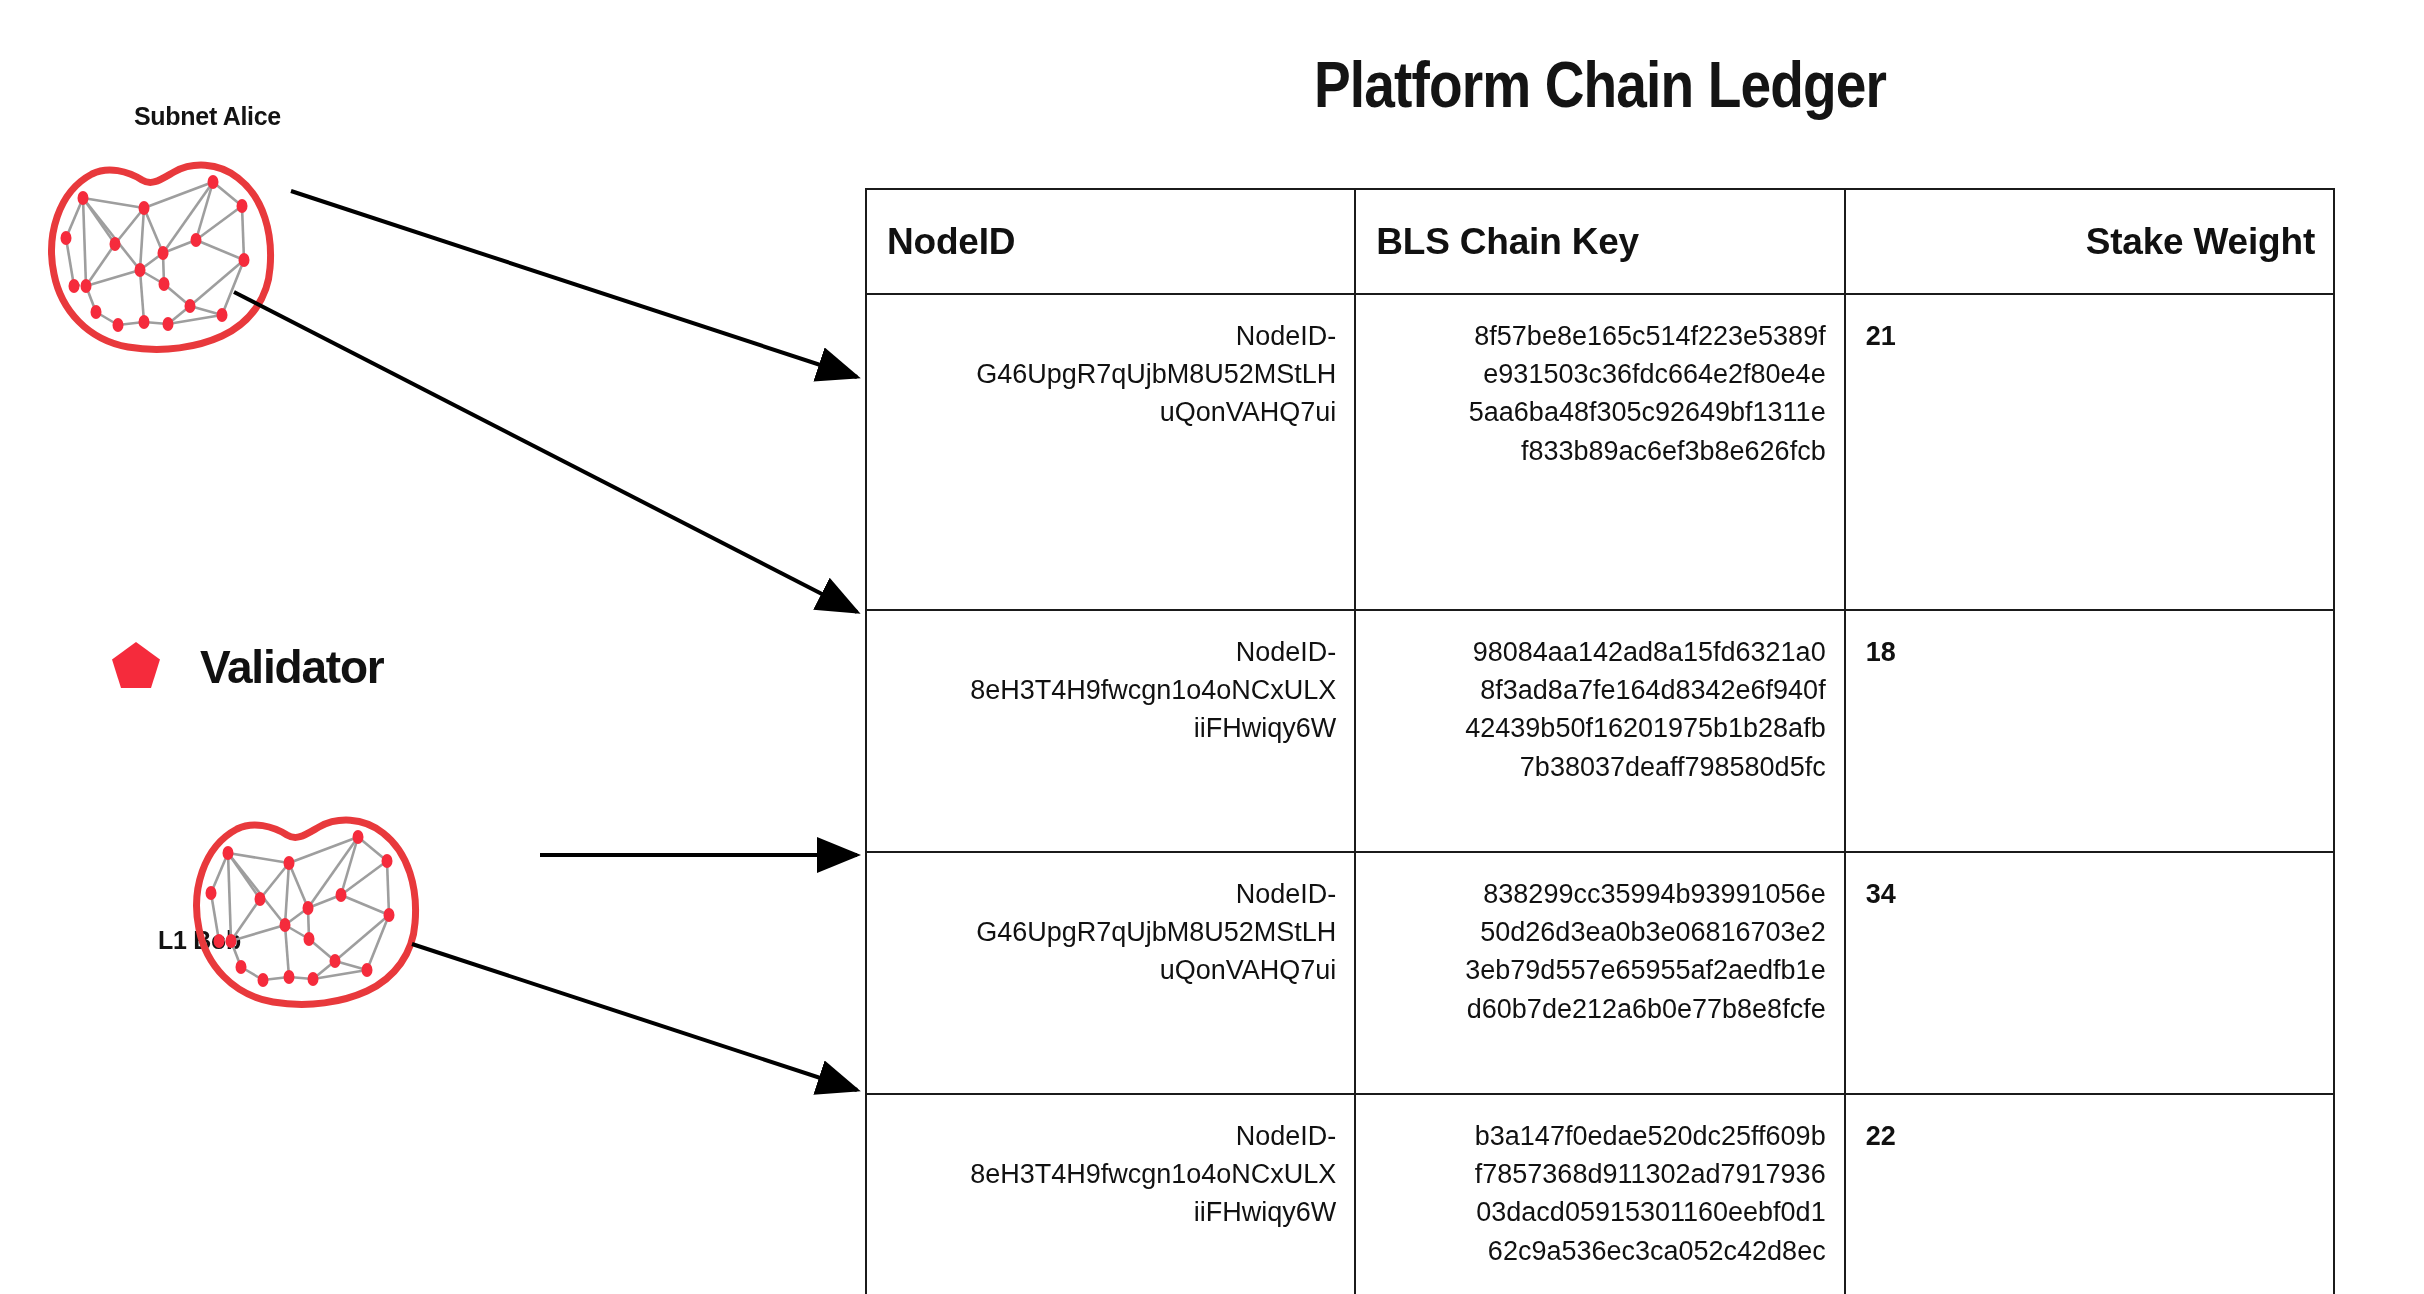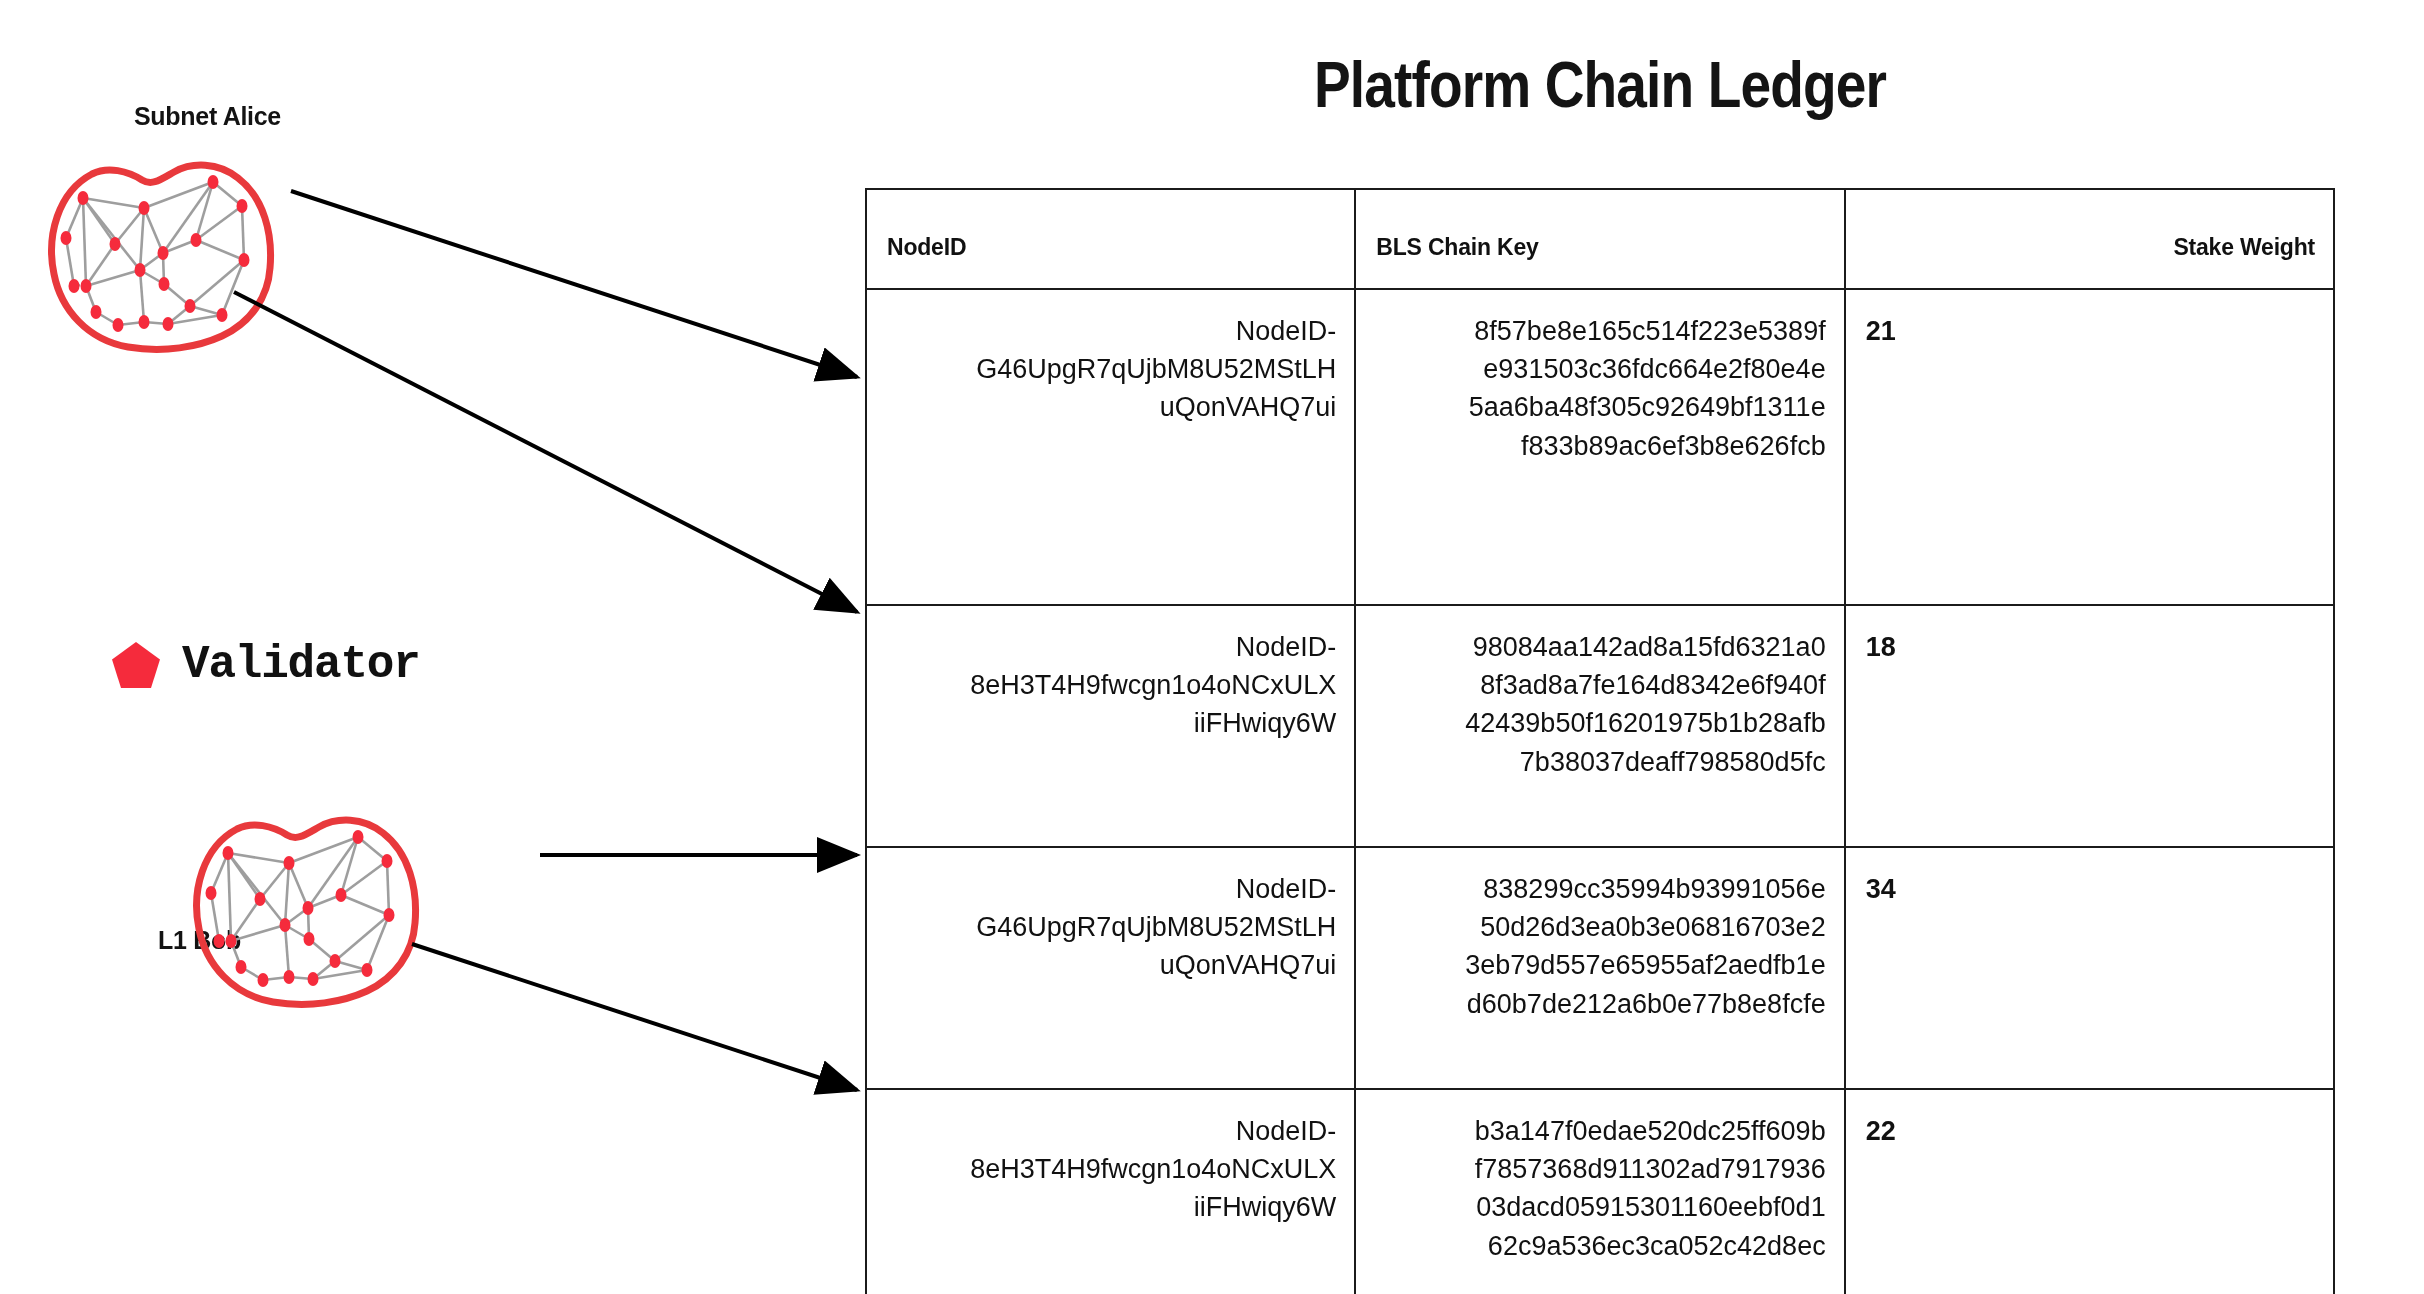--- a/index.html
+++ b/index.html
@@ -43,23 +43,22 @@
   }
   #label-subnet-alice { left: 134px; top: 102px; }
   #label-l1-bob       { left: 158px; top: 926px; }
 
   
   #validator-legend {
     position: absolute;
     left: 110px;
     top: 640px;
     display: flex;
-    align-items: center;
-    gap: 20px;
-    font-family: Liberation Mono, monospace;
+    align-items: flex-end;
+    gap: 38px;
   }
   #validator-pentagon { display: block; }
   #validator-label {
     font-size: 46px;
     font-weight: 700;
     letter-spacing: -1.2px;
     color: #111111;
     line-height: 1;
     white-space: nowrap;
   }
@@ -91,24 +90,24 @@
   #ledger-table td {
     border: 2px solid #1b1b1b;
     vertical-align: top;
     padding: 22px 18px 22px 20px;
     font-size: 27px;
     line-height: 1.42;
     word-break: break-all;
   }
   #ledger-table thead th {
     font-weight: 700;
-    font-size: 23px;
+    font-size: 37px;
     letter-spacing: -0.2px;
     height: 32px;
-    padding-top: 41px;
+    padding-top: 26px;
     padding-bottom: 24px;
     word-break: normal;
     vertical-align: middle;
   }
   #ledger-table thead th.col-nodeid,
   #ledger-table thead th.col-bls { text-align: left; }
   #ledger-table thead th.col-stake { text-align: right; }
 
   #ledger-table td.col-nodeid { width: 505px; }
   #ledger-table td.col-bls    { width: 485px; margin-top: 36px; }

